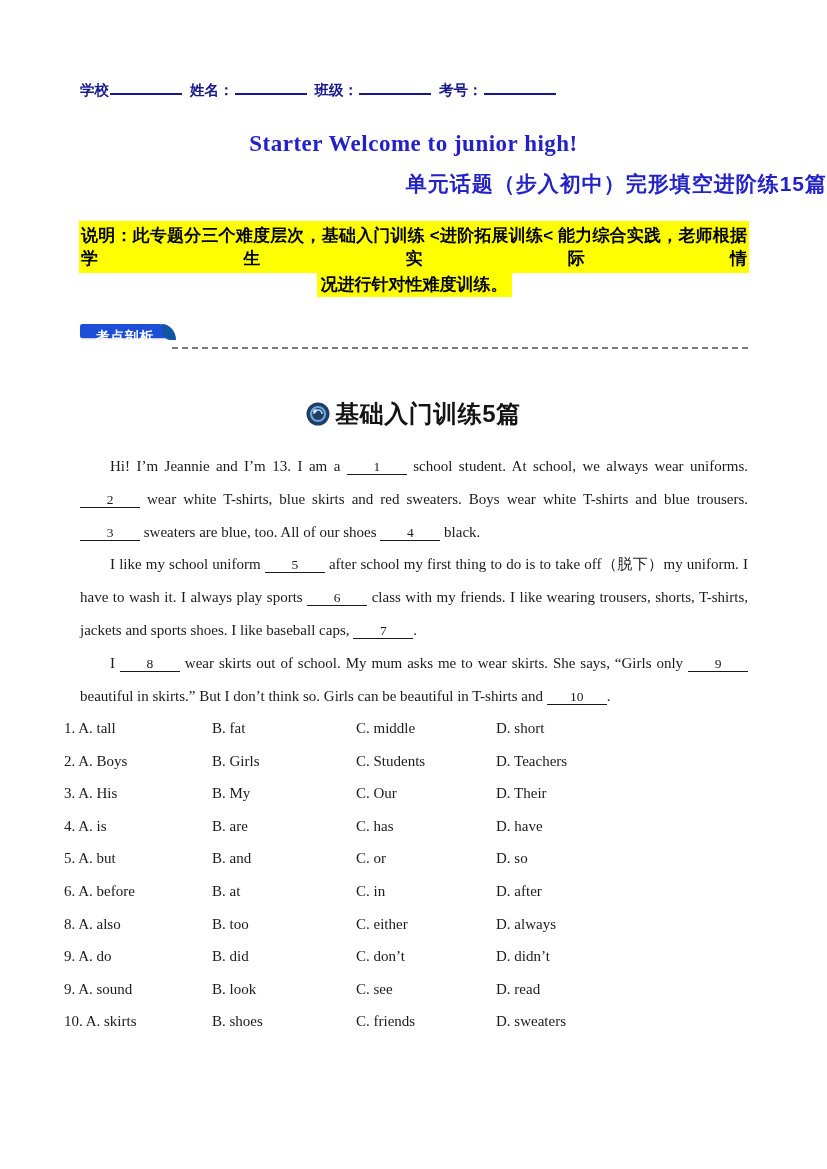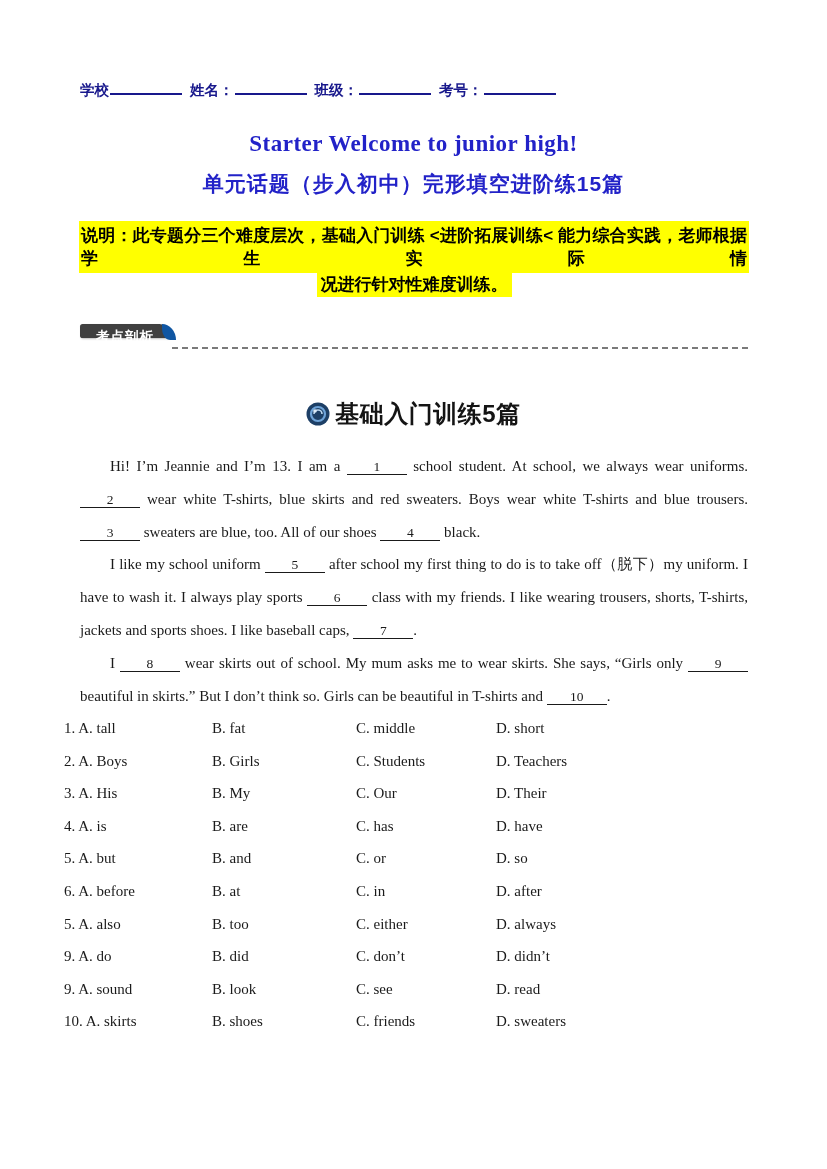--- a/index.html
+++ b/index.html
@@ -22,21 +22,21 @@
     display:inline-block;width:72px;height:13px;
     border-bottom:2px solid #18188c;margin-left:1px;
   }
 
   .doc-title{
     position:absolute;top:131px;left:0;width:100%;text-align:center;
     color:#2222c8;font-weight:bold;font-size:23px;letter-spacing:.5px;
     font-family:"Liberation Serif","DejaVu Serif",serif;
   }
   .doc-subtitle{
-    position:absolute;top:170px;left:0;width:100%;text-align:center;
+    position:absolute;top:170px;left:0;width:100%;text-align:right;
     color:#2222c8;font-weight:bold;font-size:21px;letter-spacing:1px;
     font-family:"Liberation Sans","DejaVu Sans",sans-serif;
   }
 
   
   .note{
     position:absolute;top:221px;left:79px;width:670px;
     font-family:"Liberation Sans","DejaVu Sans",sans-serif;
     font-weight:bold;font-size:17px;color:#000;
   }
@@ -45,21 +45,21 @@
     display:inline-block;width:100%;box-sizing:border-box;
     background:#ffff00;padding:3px 2px;
     text-align:justify;text-align-last:justify;
   }
   .note-line2{display:block;text-align:center;margin-top:0;}
   .note-line2 .hl{background:#ffff00;padding:3px 4px;}
 
   
   .badge{
     position:absolute;top:324px;left:80px;height:14px;min-width:66px;
-    background:#404040;color:#ffffff;text-align:center;line-height:26px;
+    background:#1d4ed8;color:#ffffff;text-align:center;line-height:26px;
     font-family:"Liberation Sans","DejaVu Sans",sans-serif;
     font-weight:bold;font-size:13.5px;letter-spacing:1px;
     padding:0 12px;border-radius:3px 12px 4px 3px;
     box-shadow:1px 1px 2px rgba(0,0,0,.25);
   }
   .badge::after{
     content:'';position:absolute;right:-6px;top:0;width:14px;height:16px;
     background:#1056a2;border-radius:0 100% 0 60% / 0 100% 0 70%;
   }
   .dash-rule{
@@ -167,21 +167,21 @@
         <div class="q-cell">C. or</div>
         <div class="q-cell">D. so</div>
       </div>
       <div class="q-row">
         <div class="q-cell">6. A. before</div>
         <div class="q-cell">B. at</div>
         <div class="q-cell">C. in</div>
         <div class="q-cell">D. after</div>
       </div>
       <div class="q-row">
-        <div class="q-cell">5. A. also</div>
+        <div class="q-cell">8. A. also</div>
         <div class="q-cell">B. too</div>
         <div class="q-cell">C. either</div>
         <div class="q-cell">D. always</div>
       </div>
       <div class="q-row">
         <div class="q-cell">9. A. do</div>
         <div class="q-cell">B. did</div>
         <div class="q-cell">C. don’t</div>
         <div class="q-cell">D. didn’t</div>
       </div>

